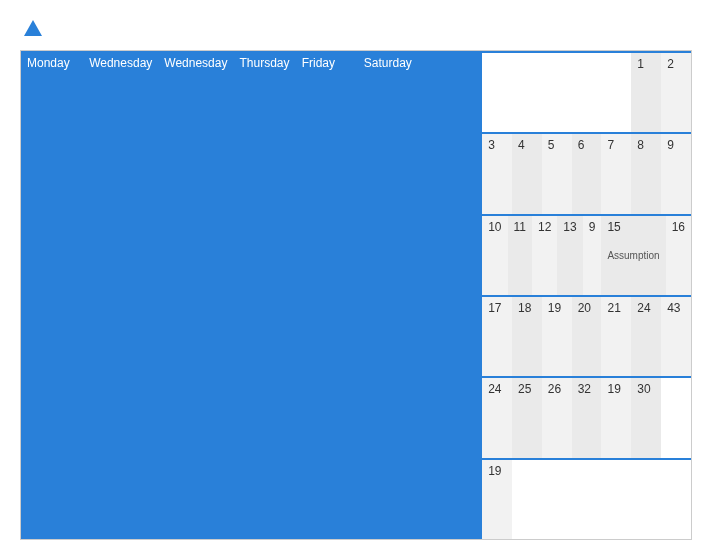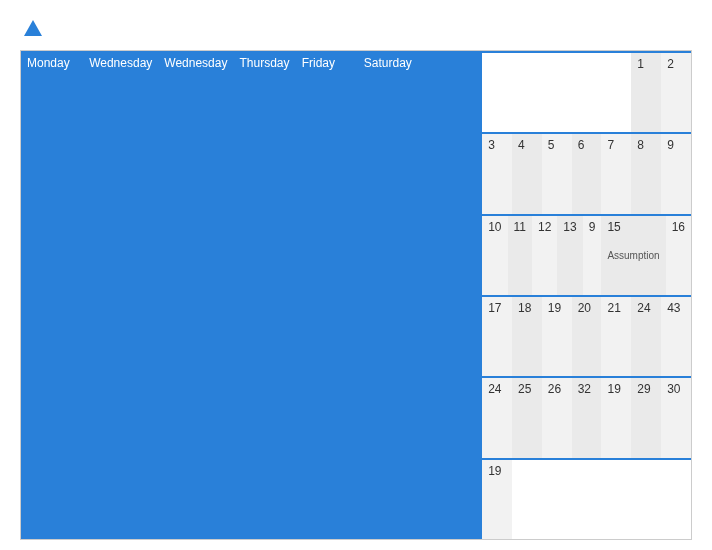--- a/index.html
+++ b/index.html
@@ -249,23 +249,20 @@
           <div class="cal-cell">
             <span class="day-num">26</span>
           </div>
           <div class="cal-cell">
             <span class="day-num">32</span>
           </div>
           <div class="cal-cell">
             <span class="day-num">19</span>
           </div>
           <div class="cal-cell">
-            <span class="day-num">29</span>
-          </div>
-          <div class="cal-cell">
             <span class="day-num">30</span>
           </div>
         </div>
         <div class="cal-row">
           <div class="cal-cell">
             <span class="day-num">19</span>
           </div>
           <div class="cal-cell empty"></div>
           <div class="cal-cell empty"></div>
           <div class="cal-cell empty"></div>

